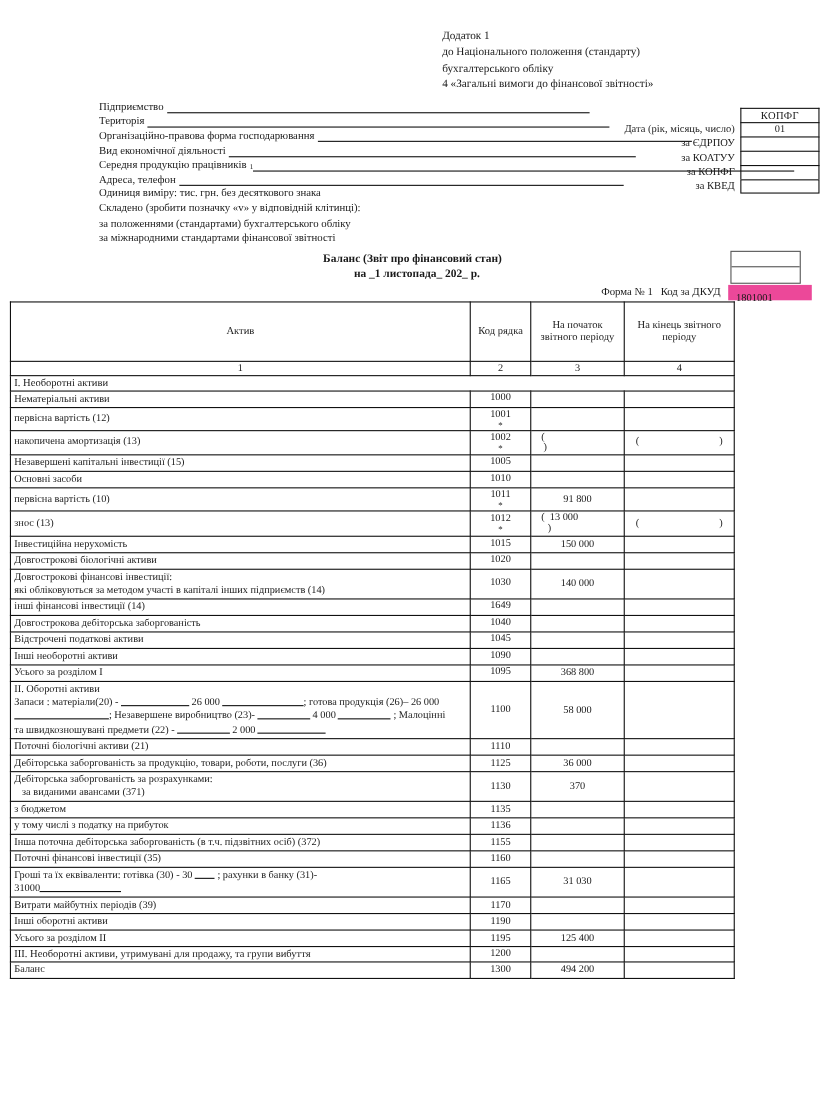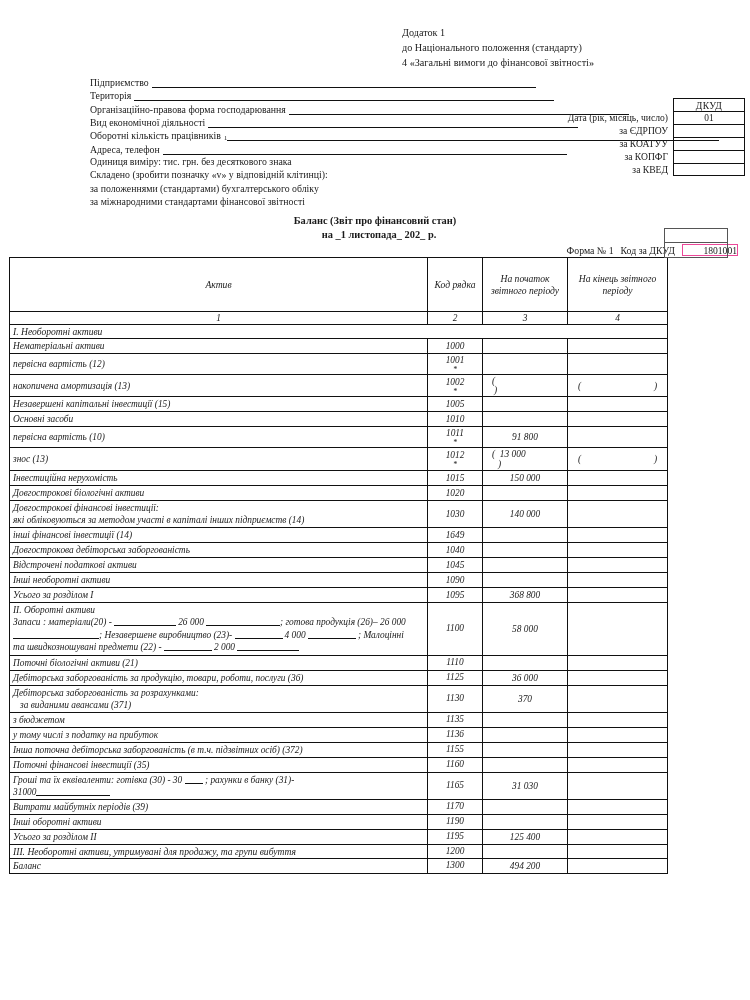--- a/index.html
+++ b/index.html
@@ -122,36 +122,35 @@
   .formline {
     display: flex;
     justify-content: flex-end;
     align-items: center;
     font-size: 9.8px;
     margin-top: 2px;
     padding-right: 6px;
     gap: 7px;
   }
   .dkud-box {
-    border: 1px solid #ec4899;
-    width: 56px;
-    text-align: right;
+    border: 7px solid #ec4899;
+    width: 76px;
+    text-align: left;
     font-size: 9.6px;
     line-height: 12px;
     height: 12px;
   }
 
   
   table.bal {
     width: 654px;
     margin: 1px 0 0 3px;
     border-collapse: collapse;
     table-layout: fixed;
     font-size: 9.4px;
-    font-style: italic;
   }
   table.bal td, table.bal th {
     border: 1px solid #111;
     padding: 1px 3px;
     vertical-align: middle;
     font-weight: normal;
   }
   col.c-name { width: 418px; }
   col.c-code { width: 55px; }
   col.c-beg  { width: 85px; }
@@ -206,33 +205,34 @@
   .inline-val { padding: 0 2px; }
 </style>
 </head>
 <body>
 
 <div class="page">
 
   <div class="hdr-top">
     <div>Додаток 1</div>
     <div>до Національного положення (стандарту)</div>
+    <div>бухгалтерського обліку</div>
     <div>4 «Загальні вимоги до фінансової звітності»</div>
   </div>
 
   <div class="codes-labels">
     <div>Дата (рік, місяць, число)</div>
     <div>за ЄДРПОУ</div>
     <div>за КОАТУУ</div>
     <div>за КОПФГ</div>
     <div>за КВЕД</div>
   </div>
 
   <div class="codes-wrap">
-    <div class="codes-title">ДКУД</div>
+    <div class="codes-title">КОПФГ</div>
     <div class="codes-row">
       <div class="codes-cell"></div>
       <div class="codes-cell"></div>
       <div class="codes-cell val">01</div>
     </div>
     <div class="codes-blank"></div>
     <div class="codes-blank"></div>
     <div class="codes-blank"></div>
     <div class="codes-blank"></div>
   </div>
@@ -248,21 +248,21 @@
     </div>
     <div class="fld">
       <span class="lbl">Організаційно-правова форма господарювання</span>
       <span class="rule short-3"></span>
     </div>
     <div class="fld">
       <span class="lbl">Вид економічної діяльності</span>
       <span class="rule short-4"></span>
     </div>
     <div class="fld">
-      <span class="lbl">Оборотні кількість працівників</span>
+      <span class="lbl">Середня продукцію працівників</span>
         <sup class="note">1</sup>
       <span class="rule wide"></span>
     </div>
     <div class="fld">
       <span class="lbl">Адреса, телефон</span>
       <span class="rule short-6"></span>
     </div>
 
     <div class="plain">Одиниця виміру: тис. грн. без десяткового знака</div>
     <div class="plain">Складено (зробити позначку «v» у відповідній клітинці):</div>

